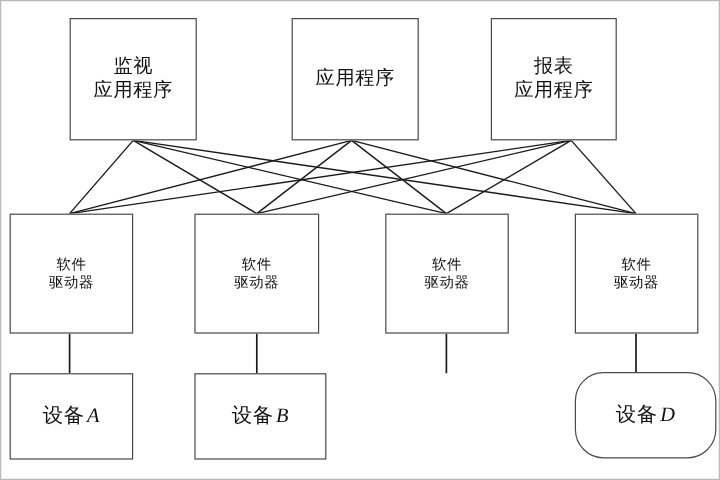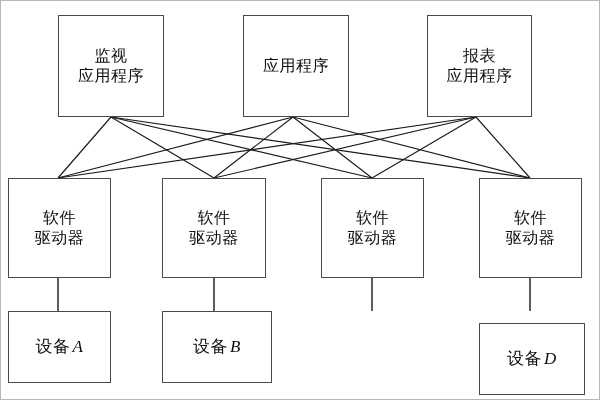--- a/index.html
+++ b/index.html
@@ -41,21 +41,21 @@
     z-index: 2;
   }
   .node .ln {
     display: block;
     white-space: nowrap;
   }
   .app-node {
     font-size: 16px;
   }
   .driver-node {
-    font-size: 16px;
+    font-size: 12px;
   }
   .device-node {
     font-size: 17px;
   }
   .device-node .tag {
     font-style: italic;
     font-family: "Liberation Serif", "DejaVu Serif", serif;
     padding-left: 2px;
   }
 </style>
@@ -83,21 +83,21 @@
       <line x1="529" y1="277" x2="529" y2="310" stroke="#1a1a1a" stroke-width="1.4"></line>
     </svg>
 
   <div class="node app-node" style="left: 57px; top: 14px; width: 106px; height: 102px;">
     <span class="ln">监视</span>
     <span class="ln">应用程序</span>
   </div>
   <div class="node app-node" style="left: 242px; top: 14px; width: 106px; height: 102px;">
     <span class="ln">应用程序</span>
   </div>
-  <div class="node app-node" style="left: 426px; top: 14px; width: 105px; height: 102px;">
+  <div class="node app-node" style="left: 408px; top: 14px; width: 105px; height: 102px;">
     <span class="ln">报表</span>
     <span class="ln">应用程序</span>
   </div>
 
   <div class="node driver-node" style="left: 7px; top: 177px; width: 103px; height: 100px;">
     <span class="ln">软件</span>
     <span class="ln">驱动器</span>
   </div>
   <div class="node driver-node" style="left: 161px; top: 177px; width: 104px; height: 100px;">
     <span class="ln">软件</span>
@@ -111,17 +111,17 @@
     <span class="ln">软件</span>
     <span class="ln">驱动器</span>
   </div>
 
   <div class="node device-node" style="left: 7px; top: 310px; width: 103px; height: 72px;">
     <span class="ln"><span>设备</span><span class="tag">A</span></span>
   </div>
   <div class="node device-node" style="left: 161px; top: 310px; width: 110px; height: 72px;">
     <span class="ln"><span>设备</span><span class="tag">B</span></span>
   </div>
-  <div class="node device-node" style="left: 478px; top: 322px; width: 106px; height: 72px;">
+  <div class="node device-node" style="left: 478px; top: 309px; width: 118px; height: 72px; border-radius: 24px;">
     <span class="ln"><span>设备</span><span class="tag">D</span></span>
   </div>
 
 </div>
 
 </body></html>

